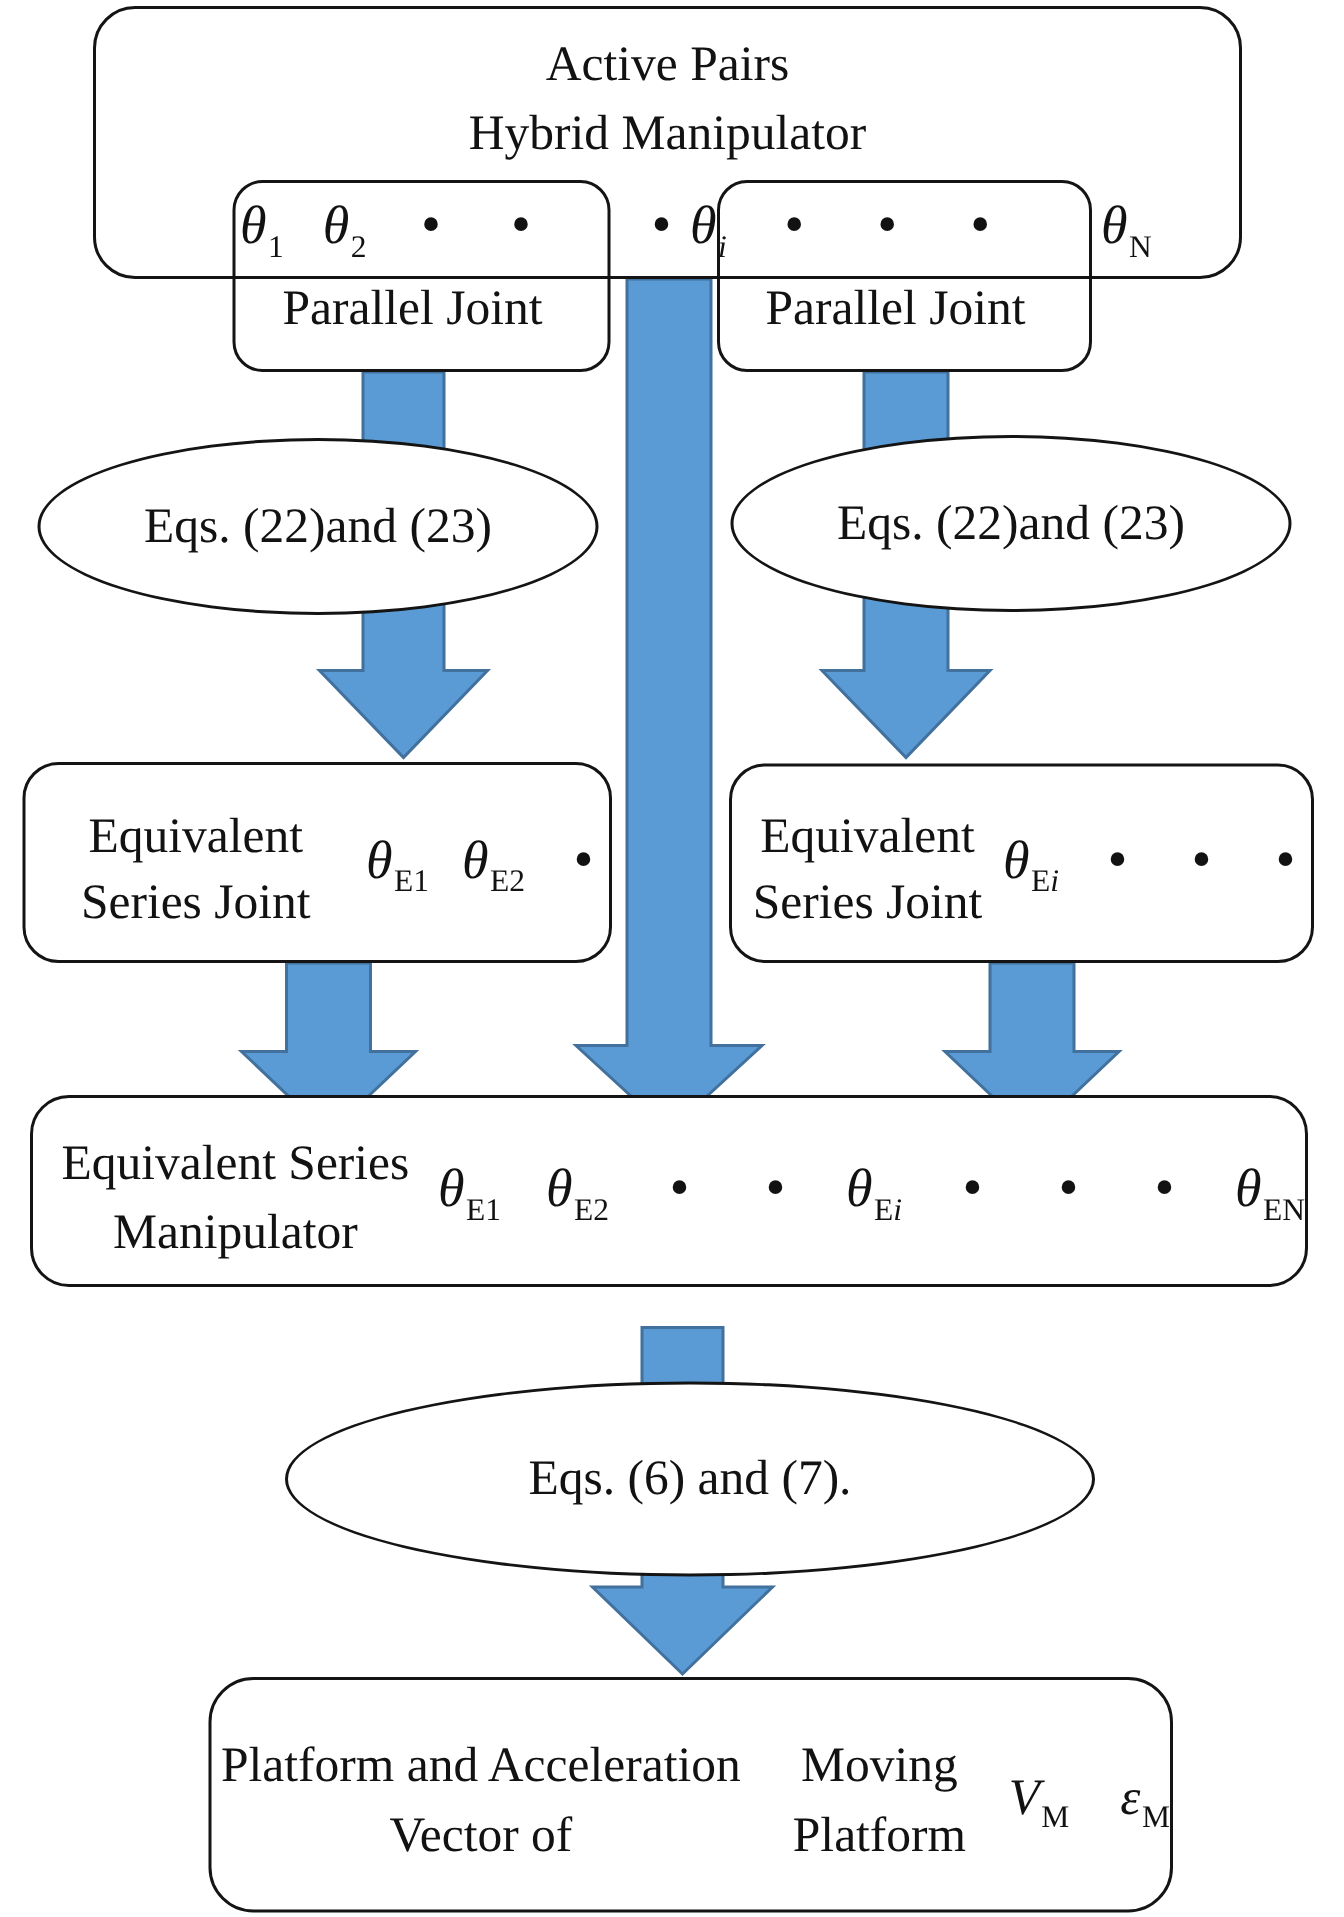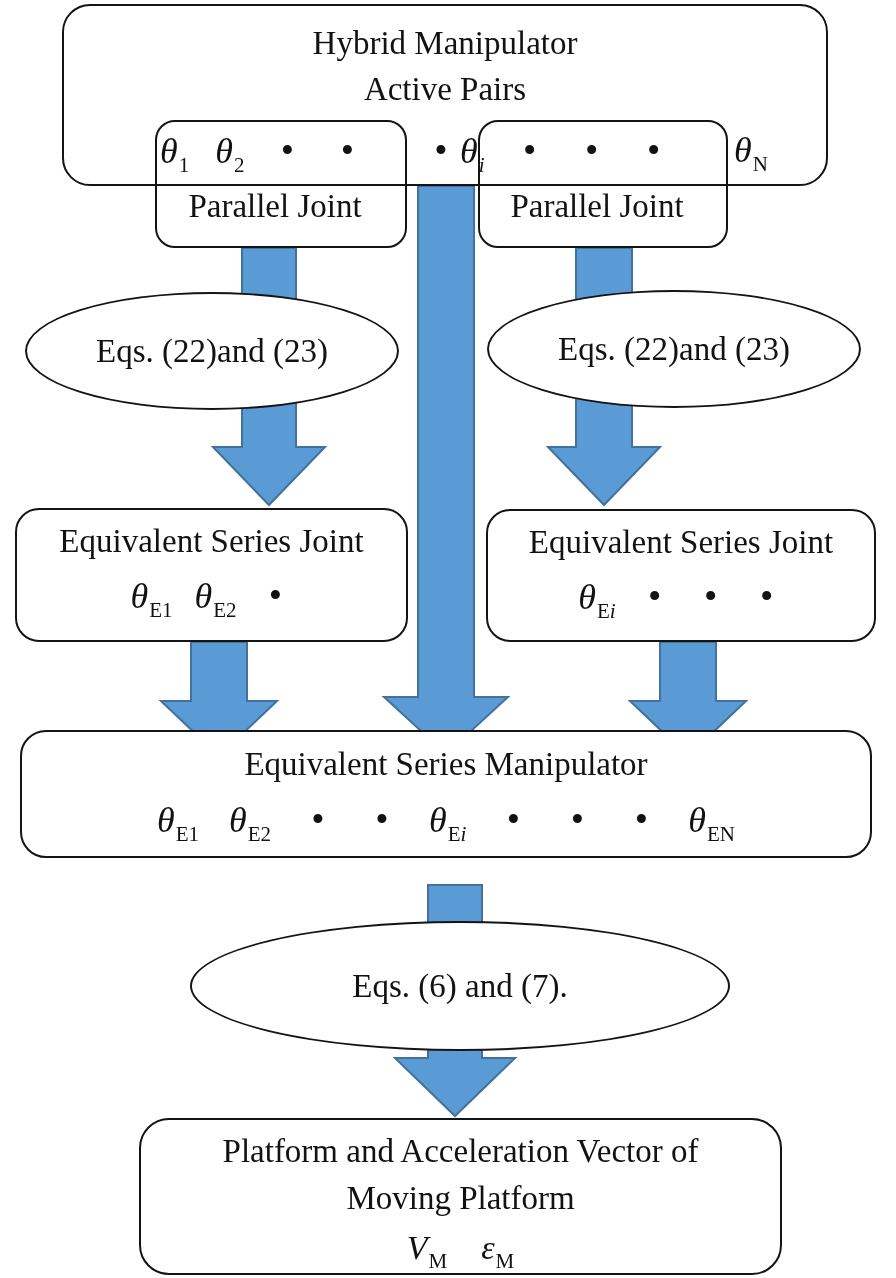--- a/index.html
+++ b/index.html
@@ -15,21 +15,21 @@
   }
   .box.transparent{background:transparent;}
   .ellipse{
     position:absolute;border:2px solid #141414;border-radius:50%;
     background:#ffffff;box-sizing:border-box;z-index:3;
     display:flex;flex-direction:row;align-items:center;justify-content:center;
   }
   .t-line{font-size:33px;line-height:46px;}
   .top-pad{padding-top:14px;}
   .pj-label{position:absolute;left:0;right:12px;top:66px;font-size:33px;}
-  .col-center{display:flex;flex-direction:column;align-items:center;}
+  .col-center{display:flex;flex-direction:row;align-items:center;}
   .sym-row{
     display:flex;align-items:baseline;font-size:36px;line-height:64px;
     z-index:4;white-space:nowrap;
   }
   .sym-row.abs{position:absolute;}
   .sym-row.inbox{position:static;justify-content:center;}
   .sym .base{font-style:italic;}
   .sym.bold{font-weight:normal;}
   .sub{font-size:21px;display:inline-block;position:relative;top:9px;margin-left:1px;}
   .sub .it{font-style:italic;}
@@ -49,22 +49,22 @@
   <svg class="arrows" width="896" height="1278" viewBox="0 0 896 1278">
     <polygon points="418,186 474,186 474,697 508,697 446,754 384,697 418,697"></polygon>
     <polygon points="242,248 296,248 296,447 325,447 269,505 213,447 242,447"></polygon>
     <polygon points="576,248 632,248 632,447 660,447 604,505 548,447 576,447"></polygon>
     <polygon points="191,642 247,642 247,701 277,701 219,756 161,701 191,701"></polygon>
     <polygon points="660,642 716,642 716,701 746,701 688,756 630,701 660,701"></polygon>
     <polygon points="428,885 482,885 482,1058 515,1058 455,1116 395,1058 428,1058"></polygon>
   </svg>
 
   <div class="box top-pad" style="left:62px;top:4px;width:766px;height:182px;border-radius:28px;">
+    <div class="t-line">Active Pairs</div>
     <div class="t-line">Hybrid Manipulator</div>
-    <div class="t-line">Active Pairs</div>
   </div>
 
   <div class="box transparent" style="left:155px;top:120px;width:252px;height:128px;border-radius:20px;">
     <div class="pj-label">Parallel Joint</div>
   </div>
   <div class="box transparent" style="left:478px;top:120px;width:250px;height:128px;border-radius:20px;">
     <div class="pj-label">Parallel Joint</div>
   </div>
 
   <div class="sym-row abs gap26" style="left:160px;top:118px;">

